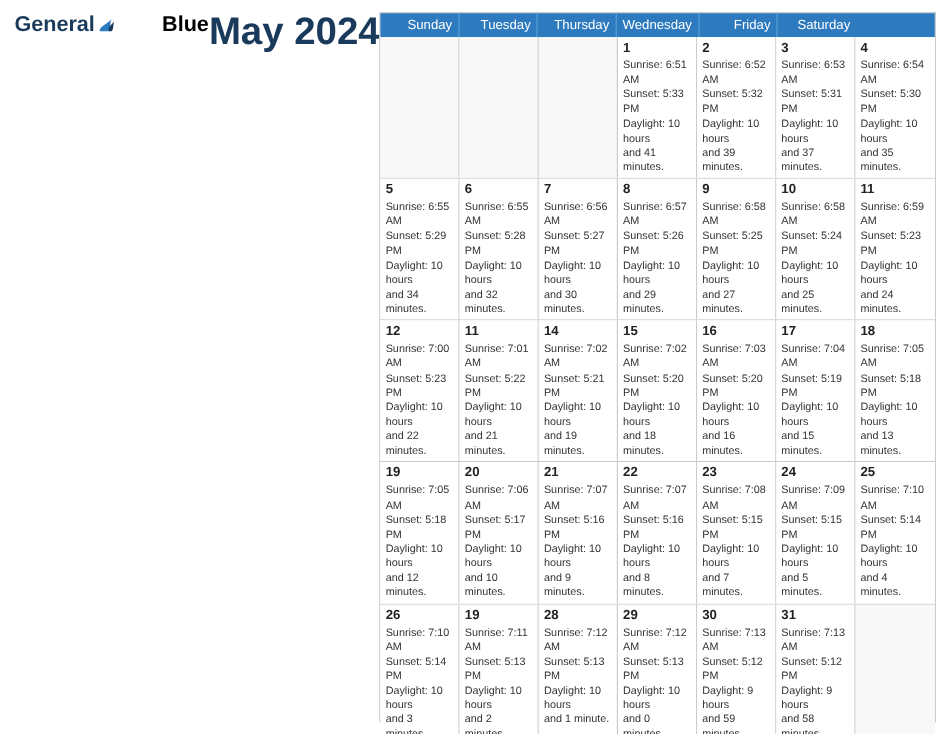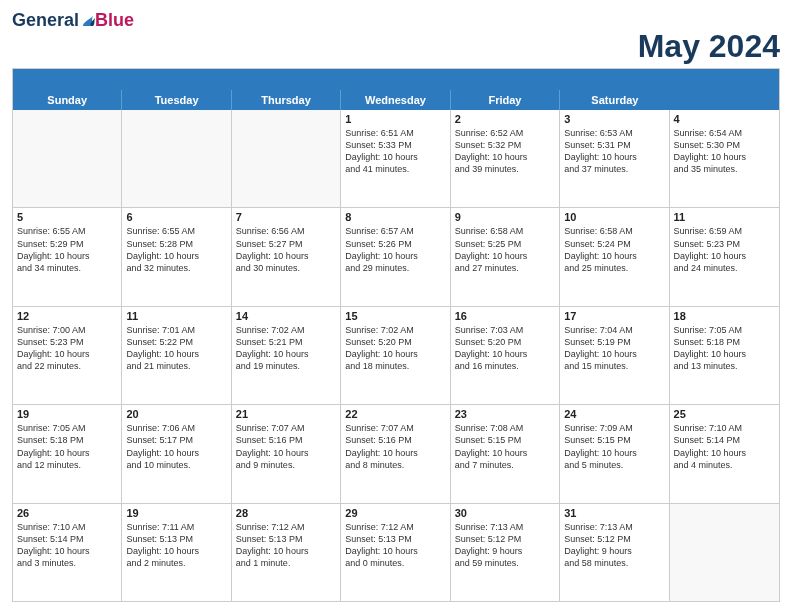--- a/index.html
+++ b/index.html
@@ -8,50 +8,49 @@
       background: #fff;
       width: 792px;
       height: 612px;
       overflow: hidden;
     }
     .page {
       width: 792px;
       height: 612px;
       padding: 10px 12px;
       display: flex;
-      flex-direction: column;
+      flex-direction: row;
     }
     .header {
       display: flex;
       justify-content: space-between;
       align-items: flex-start;
       margin-bottom: 6px;
     }
     .logo {
       display: flex;
       flex-direction: column;
       align-items: flex-start;
     }
     .logo-text {
       display: flex;
       align-items: center;
       font-size: 18px;
       font-weight: bold;
       color: #1a3a5c;
     }
     .logo-general { color: #1a3a5c; }
-    .logo-blue { color: #be185d; }
+    .logo-blue { color: #000000; margin-left: 40px; }
     .logo-icon {
       width: 14px;
       height: 18px;
       margin-left: 2px;
     }
     .title-block {
       text-align: right;
-      margin-top: 20px;
     }
     .month-title {
       font-size: 32px;
       font-weight: bold;
       color: #1a3a5c;
       line-height: 1;
     }
     .location-title {
       font-size: 13px;
       color: #444;
@@ -63,26 +62,25 @@
       flex-direction: column;
       border: 1px solid #ccc;
     }
     .cal-header {
       display: grid;
       grid-template-columns: repeat(7, 1fr);
       background: #2e7abf;
     }
     .cal-header-cell {
       color: #fff;
-      font-weight: bold;
+      font-weight: normal;
       font-size: 11px;
       padding: 4px 5px;
-      text-align: center;
+      text-align: right;
       border-right: 1px solid #5a9fd4;
-      margin-top: 21px;
     }
     .cal-header-cell:last-child { border-right: none; }
     .cal-body {
       flex: 1;
       display: flex;
       flex-direction: column;
     }
     .cal-row {
       flex: 1;
       display: grid;

